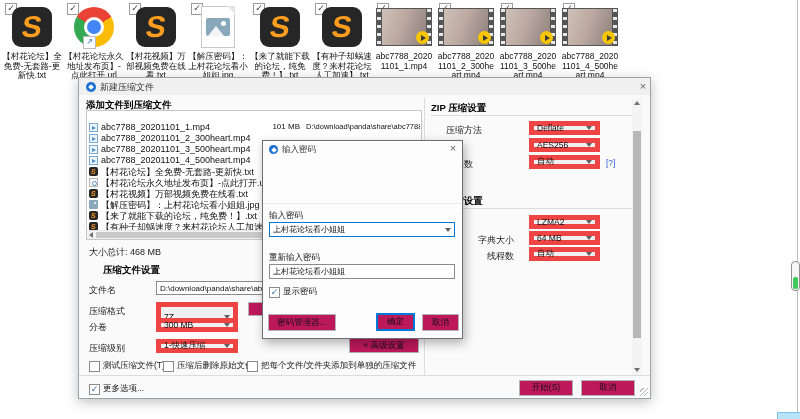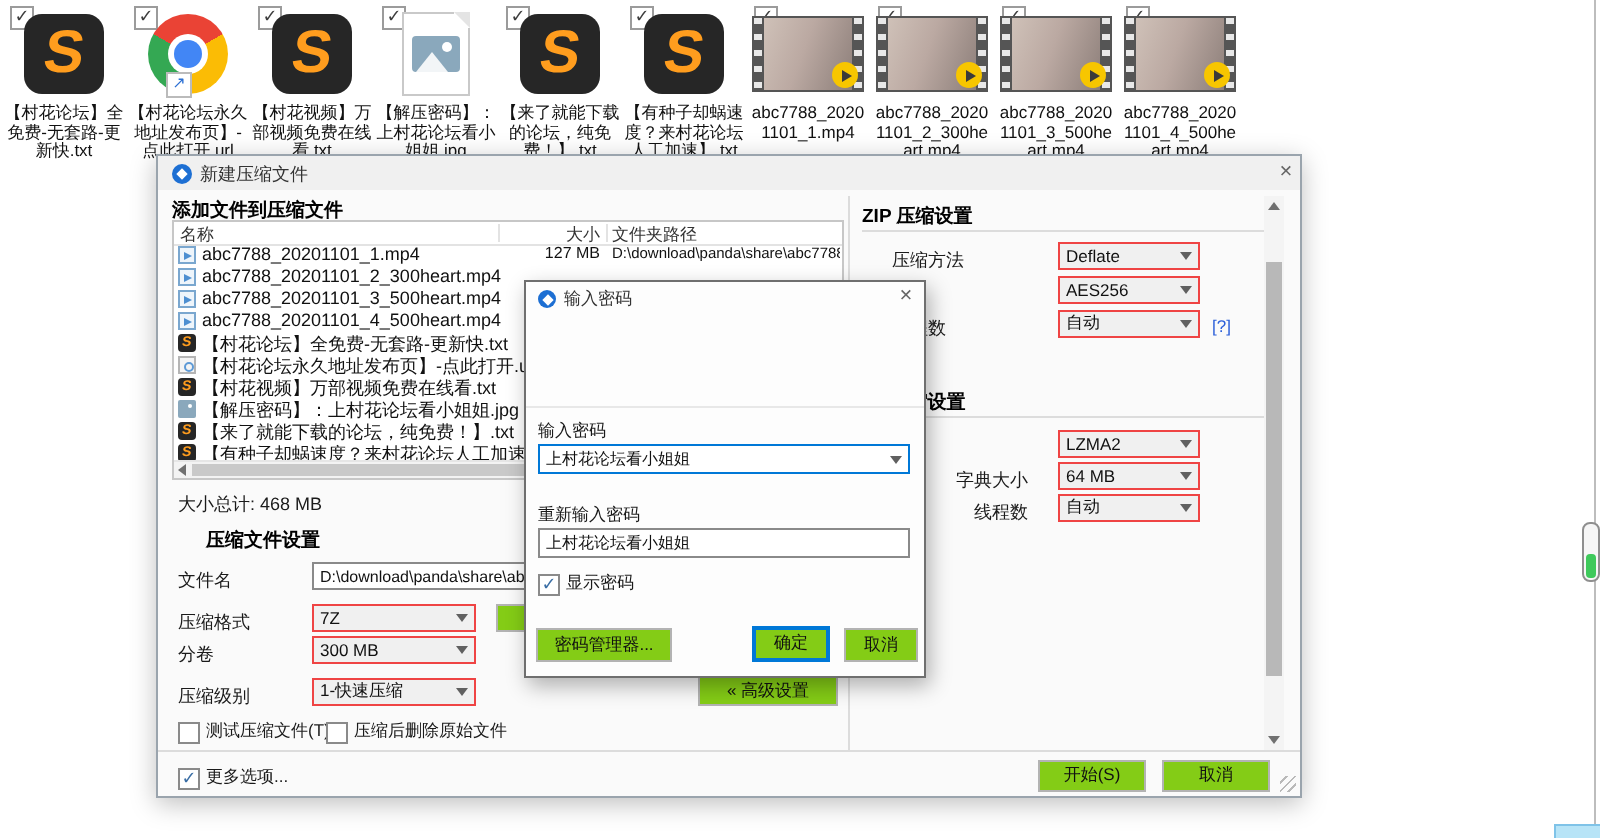--- a/index.html
+++ b/index.html
@@ -38,24 +38,24 @@
     background:repeating-linear-gradient(to bottom,#e8e8e8 0 3px,#555 3px 8px);}
   .vthumb .strip.l{left:1px;} .vthumb .strip.r{right:1px;}
   .vthumb .photo{position:absolute;left:6px;right:6px;top:1px;bottom:1px;
     background:linear-gradient(110deg,#cfc1b8 0%,#bba9a2 45%,#8d7f7a 100%);}
   .vthumb .play{position:absolute;right:3px;bottom:2px;width:13px;height:13px;border-radius:50%;background:#f7c600;}
   .vthumb .play::after{content:"";position:absolute;left:5px;top:4px;width:0;height:0;
     border-left:5px solid #3a3a3a;border-top:3px solid transparent;border-bottom:3px solid transparent;}
   
   .lbl{position:absolute;font-size:9px;color:#1a1a1a;white-space:nowrap;}
   .bold{font-weight:bold;font-size:9.5px;color:#000;}
-  .sel{position:absolute;background:#f0f0f0;border:1px solid #ef4444;display:flex;align-items:center;
+  .sel{position:absolute;background:#f0f0f0;border:5px solid #ef4444;display:flex;align-items:center;
     justify-content:space-between;font-size:8.5px;color:#111;padding:0 3px;box-sizing:border-box;}
   .caret{width:0;height:0;border-left:3px solid transparent;border-right:3px solid transparent;border-top:4px solid #606060;}
-  .btn{position:absolute;background:#84cc16;border:1px solid #b3b3b3;display:flex;align-items:center;
+  .btn{position:absolute;background:#be185d;border:1px solid #b3b3b3;display:flex;align-items:center;
     justify-content:center;font-size:8.5px;color:#111;box-sizing:border-box;}
   .cbx{position:absolute;display:flex;align-items:center;font-size:8.5px;color:#1a1a1a;white-space:nowrap;}
   .cbx .box{width:9px;height:9px;border:1px solid #8a8a8a;background:#fff;margin-right:3px;
     font-size:9px;line-height:8px;color:#3a6ea5;text-align:center;flex:0 0 auto;}
   .hline{position:absolute;height:1px;background:#dcdcdc;}
   .vline{position:absolute;width:1px;background:#dcdcdc;}
   
   #main-dialog{position:absolute;left:78px;top:77px;width:571px;height:320px;background:#fafafa;
     border:1px solid #9aa4ad;box-shadow:0 3px 12px rgba(0,0,0,.25);z-index:10;}
   .titlebar{position:absolute;left:0;top:0;right:0;height:17px;background:#f0f0f0;}
@@ -221,32 +221,25 @@
 <div id="main-dialog">
   <div class="titlebar">
     <div class="app-ico"></div>
     <div class="tb-title">新建压缩文件</div>
     <div class="closex" style="left:557px;">×</div>
   </div>
 
   <div class="lbl bold" style="left:7px;top:21px;">添加文件到压缩文件</div>
 
   <div id="listbox">
-    <div id="list-header">
-      <span class="abs" style="left:3px;top:1px;">名称</span>
-      <span class="abs" style="left:165px;width:48px;top:1px;text-align:right;">大小</span>
-      <span class="abs" style="left:219px;top:1px;">文件夹路径</span>
-      <span class="col-sep" style="left:162px;"></span>
-      <span class="col-sep" style="left:216px;"></span>
-    </div>
     <div id="file-rows">
         <div class="frow">
           <span class="fico media"></span>
           <span class="fname">abc7788_20201101_1.mp4</span>
-          <span class="fsize">127 MB</span>
+          <span class="fsize">101 MB</span>
           <span class="fpath">D:\download\panda\share\abc7788</span>
         </div>
         <div class="frow">
           <span class="fico media"></span>
           <span class="fname">abc7788_20201101_2_300heart.mp4</span>
           <span class="fsize"></span>
           <span class="fpath"></span>
         </div>
         <div class="frow">
           <span class="fico media"></span>
@@ -308,21 +301,21 @@
     </div>
   </div>
 
   <div class="lbl" style="left:10px;top:168px;">大小总计: 468 MB</div>
   <div class="lbl bold" style="left:24px;top:186px;">压缩文件设置</div>
 
   <div class="lbl" style="left:10px;top:206px;">文件名</div>
   <div class="tinput" style="left:77px;top:203px;width:186px;height:14px;">D:\download\panda\share\abc77</div>
 
   <div class="lbl" style="left:10px;top:227px;">压缩格式</div>
-  <div class="sel" style="left:77px;top:224px;width:82px;height:14px;">
+  <div class="sel" style="left:77px;top:224px;width:82px;height:30px;">
     <span>7Z</span>
       <span class="caret"></span>
   </div>
   <div class="btn" style="left:169px;top:224px;width:92px;height:14px;"></div>
 
   <div class="lbl" style="left:10px;top:243px;">分卷</div>
   <div class="sel" style="left:77px;top:240px;width:82px;height:14px;">
     <span>300 MB</span>
       <span class="caret"></span>
   </div>
@@ -334,20 +327,24 @@
   </div>
   <div class="btn" style="left:270px;top:260px;width:70px;height:15px;">« 高级设置</div>
 
   <div class="cbx" style="left:10px;top:282px;">
     <span class="box"></span>
       <span>测试压缩文件(T)</span>
   </div>
   <div class="cbx" style="left:84px;top:282px;">
     <span class="box"></span>
       <span>压缩后删除原始文件</span>
+  </div>
+  <div class="cbx" style="left:168px;top:282px;">
+    <span class="box"></span>
+      <span>把每个文件/文件夹添加到单独的压缩文件</span>
   </div>
 
   <div class="vline" style="left:345px;top:20px;height:277px;"></div>
 
   <div class="lbl bold" style="left:352px;top:24px;">ZIP 压缩设置</div>
   <div class="hline" style="left:352px;top:37px;width:201px;"></div>
 
   <div class="lbl" style="left:352px;top:46px;margin-left:15px;">压缩方法</div>
   <div class="sel" style="left:450px;top:43px;width:71px;height:14px;">
     <span>Deflate</span>

